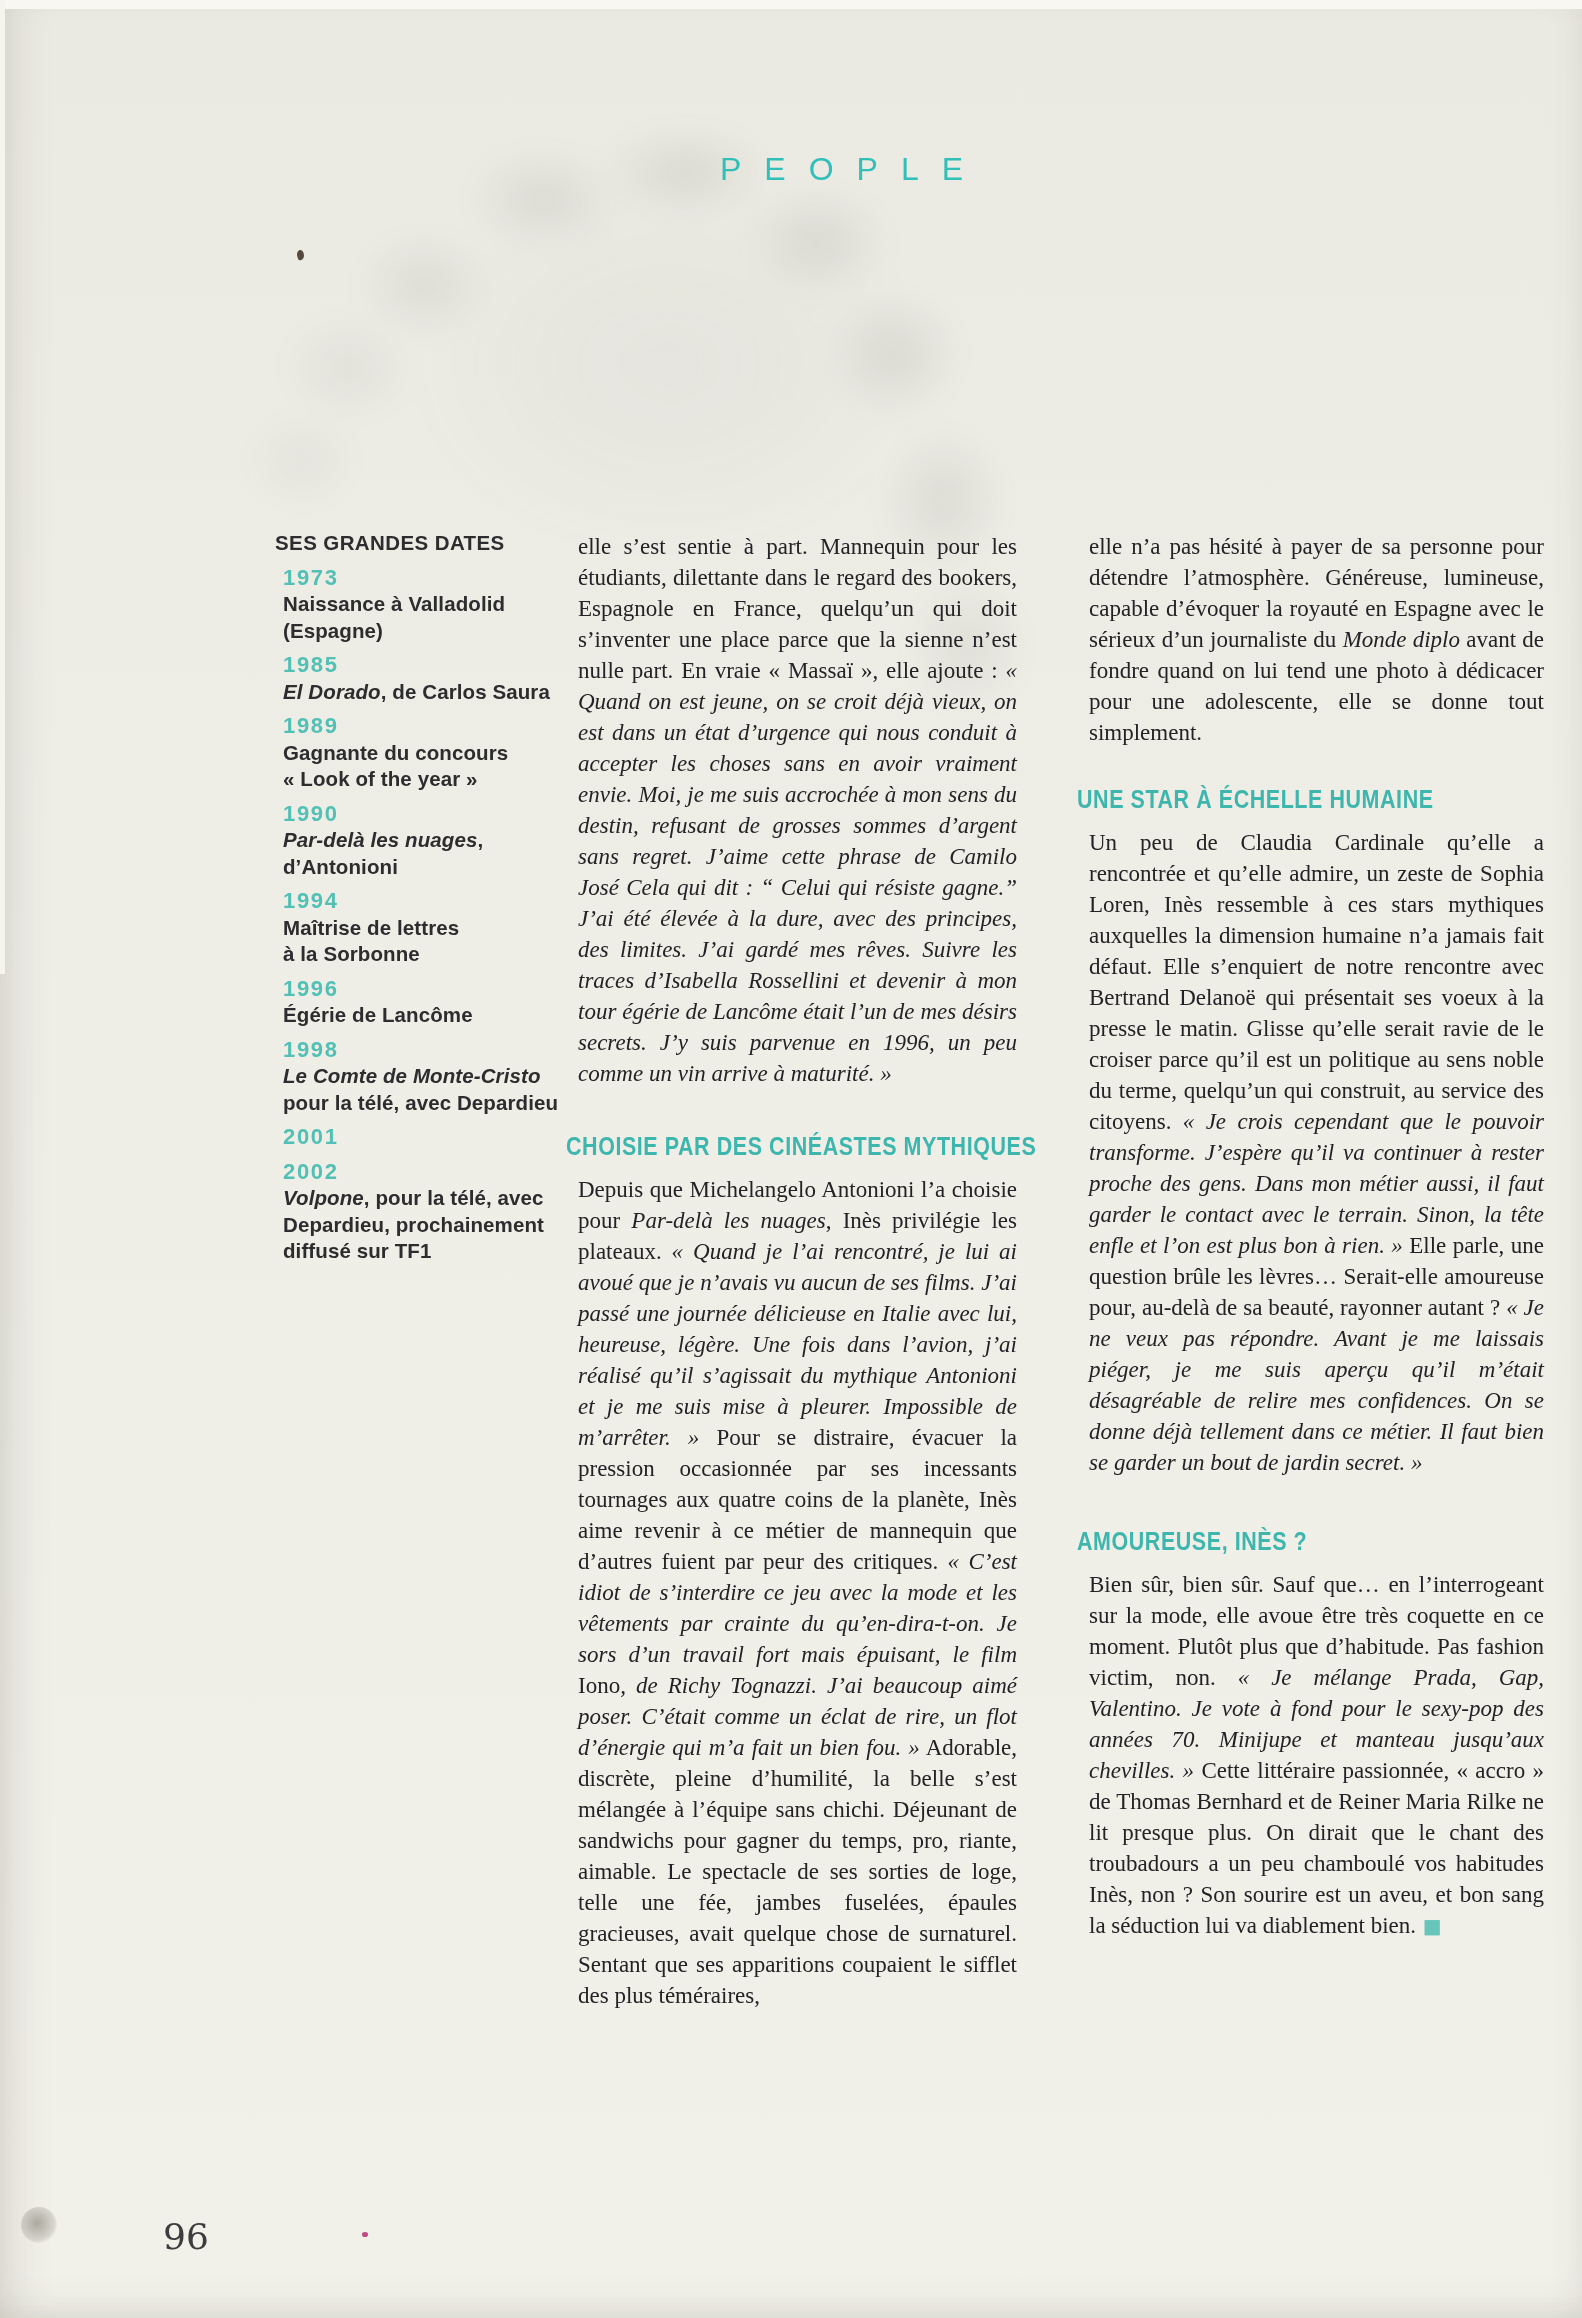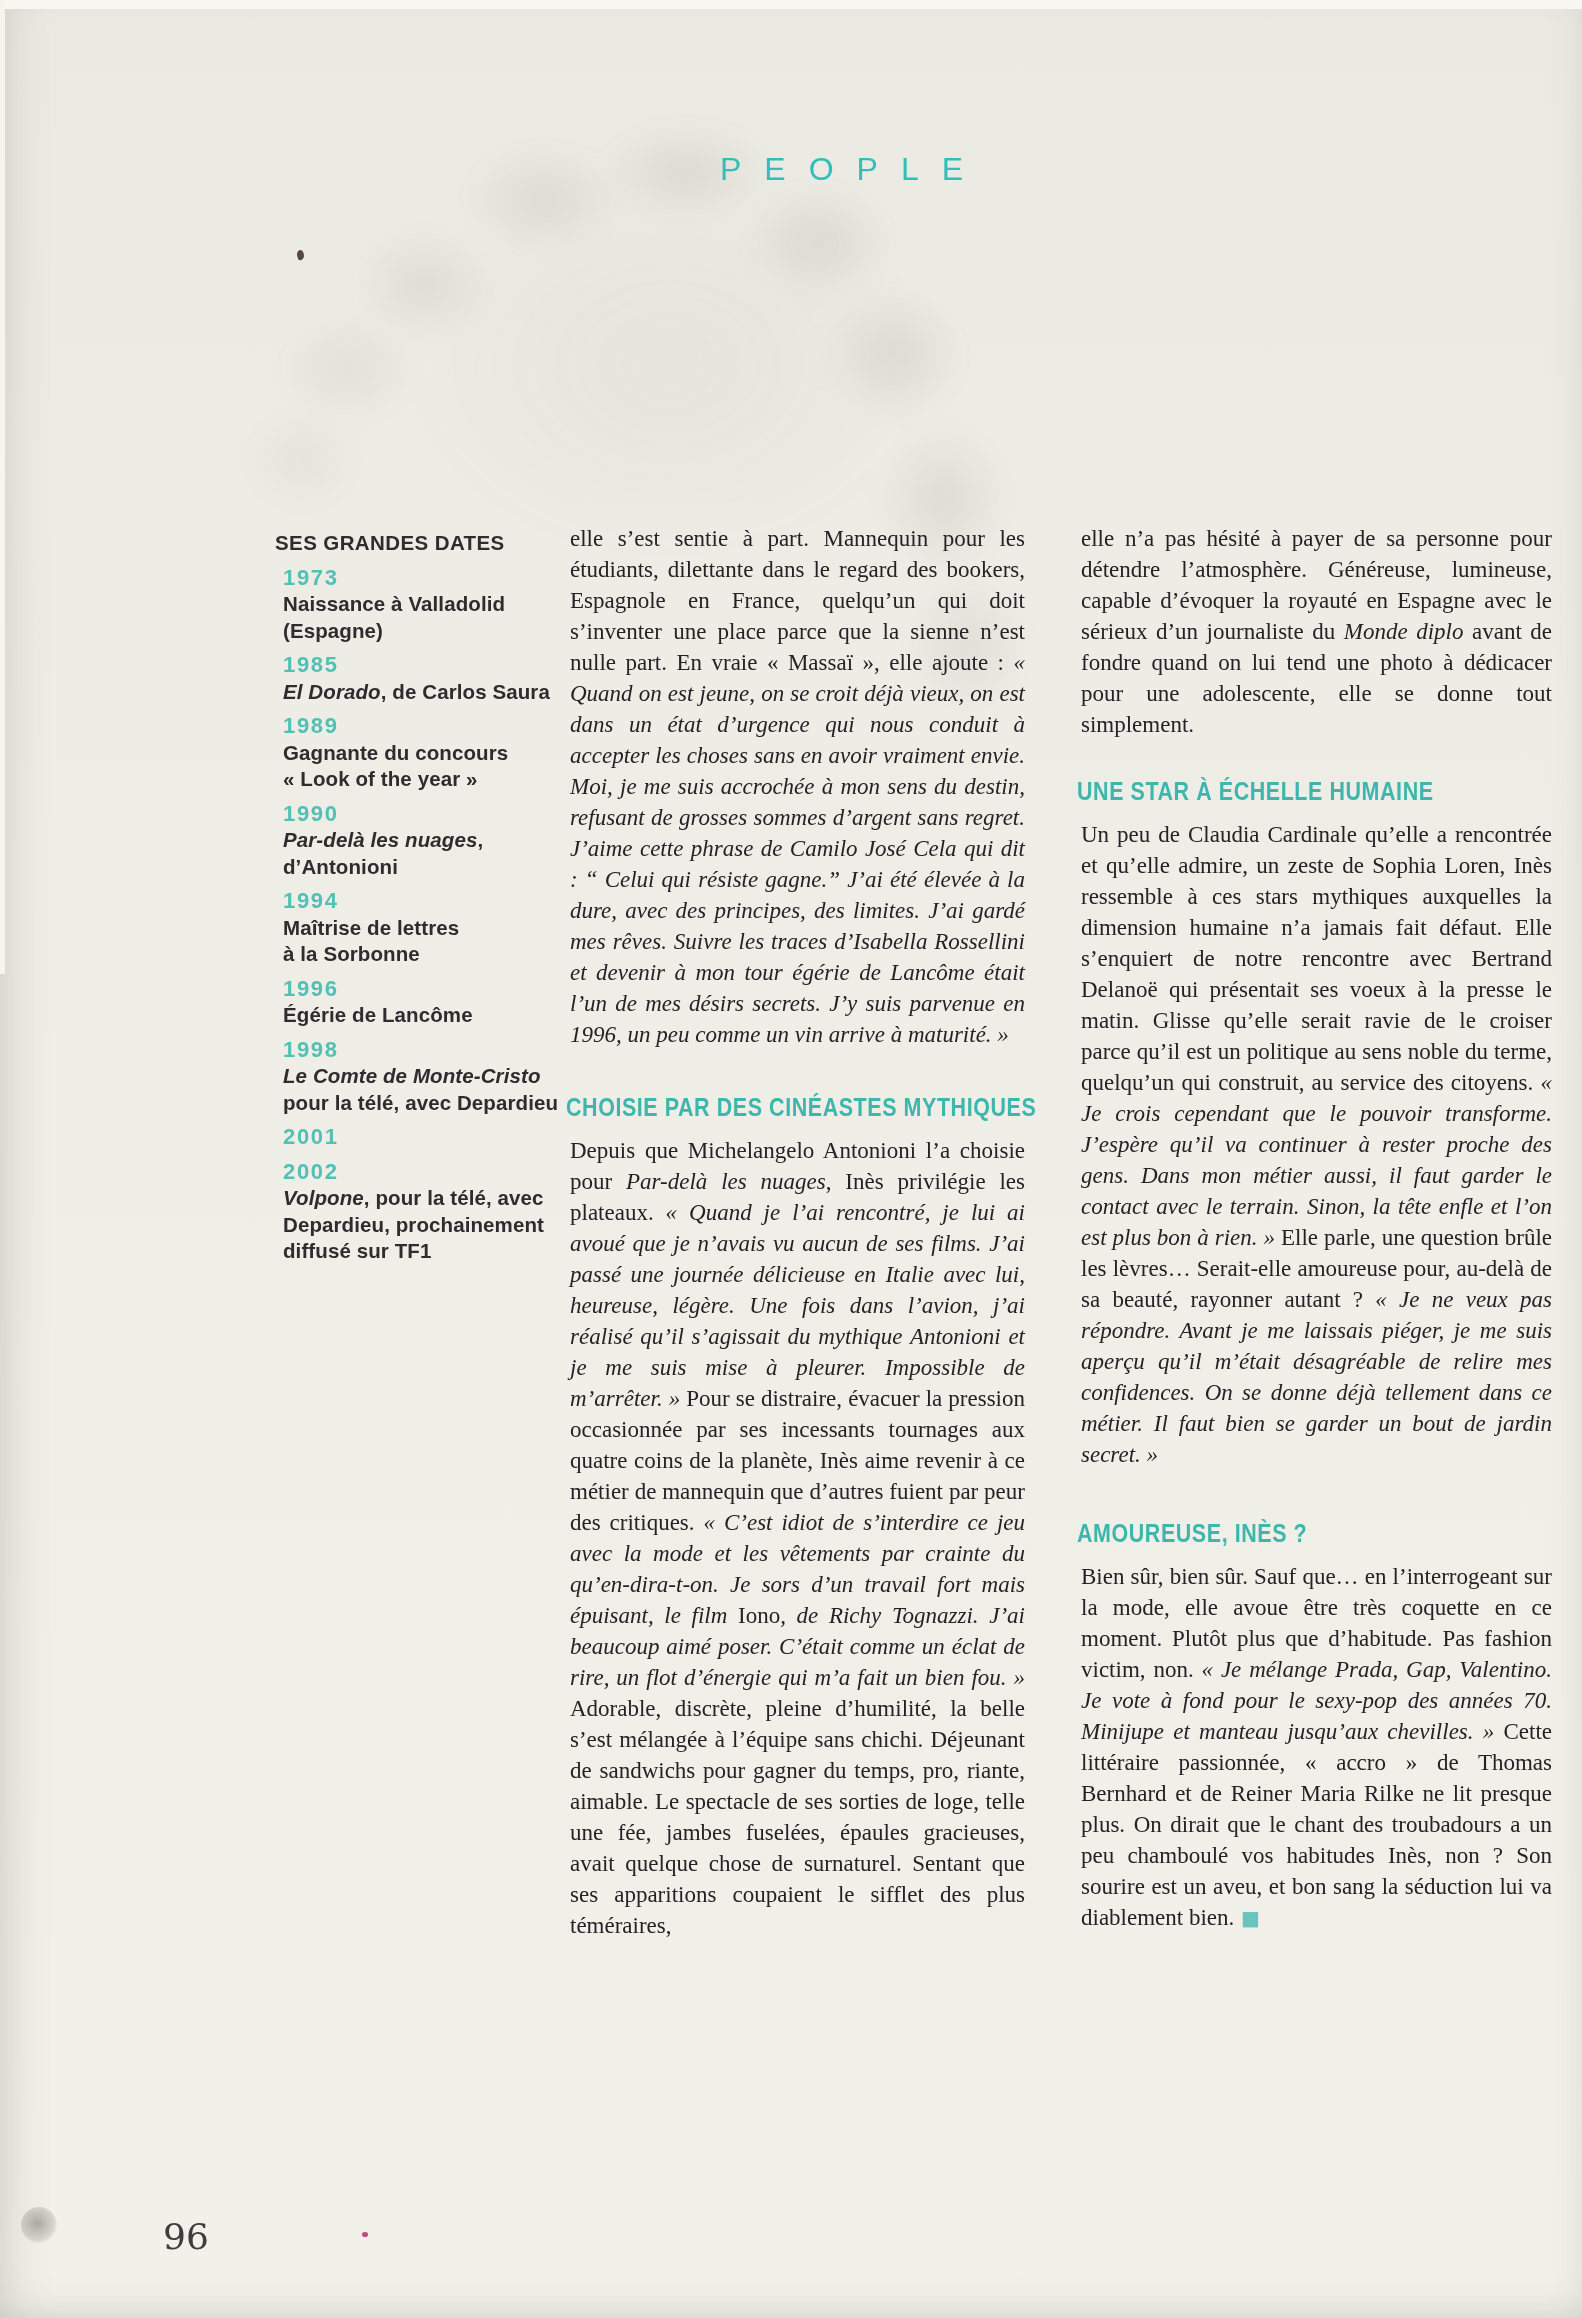--- a/index.html
+++ b/index.html
@@ -42,21 +42,21 @@
   }
   .sidebar h2{font-size:20.5px;line-height:26.5px;margin:0;letter-spacing:0.4px;}
   .entry{margin:8px;}
   .year{color:#53c0b5;font-size:22px;letter-spacing:1.7px;}
   .desc{white-space:pre-line;}
   .desc .i{font-style:italic;}
   .col{position:absolute;top:519px;font-size:23px;line-height:31px;color:#232327;
        text-align:justify;text-justify:inter-word;}
   .col-mid{left:566px;width:463px;}
   .col-right{left:1077px;width:479px;}
-  .body{margin:4px;}
+  .body{margin:12px;}
   .body .i{font-style:italic;}
   .subhead{
     font-family:"Liberation Sans",sans-serif;font-weight:700;font-size:26.5px;line-height:26.5px;
     color:#3db6ad;letter-spacing:0.7px;transform:scaleX(.81);transform-origin:left center;
     white-space:nowrap;margin:0;
   }
   .h-mid{margin:44px 0 14.6px;}
   .h1r{margin:38px 0 14.6px;}
   .h2r{margin:50px 0 14.6px;}
   .endmark{font-family:"DejaVu Sans",sans-serif;color:#68c5bc;font-size:20px;margin-left:6.6px;}

